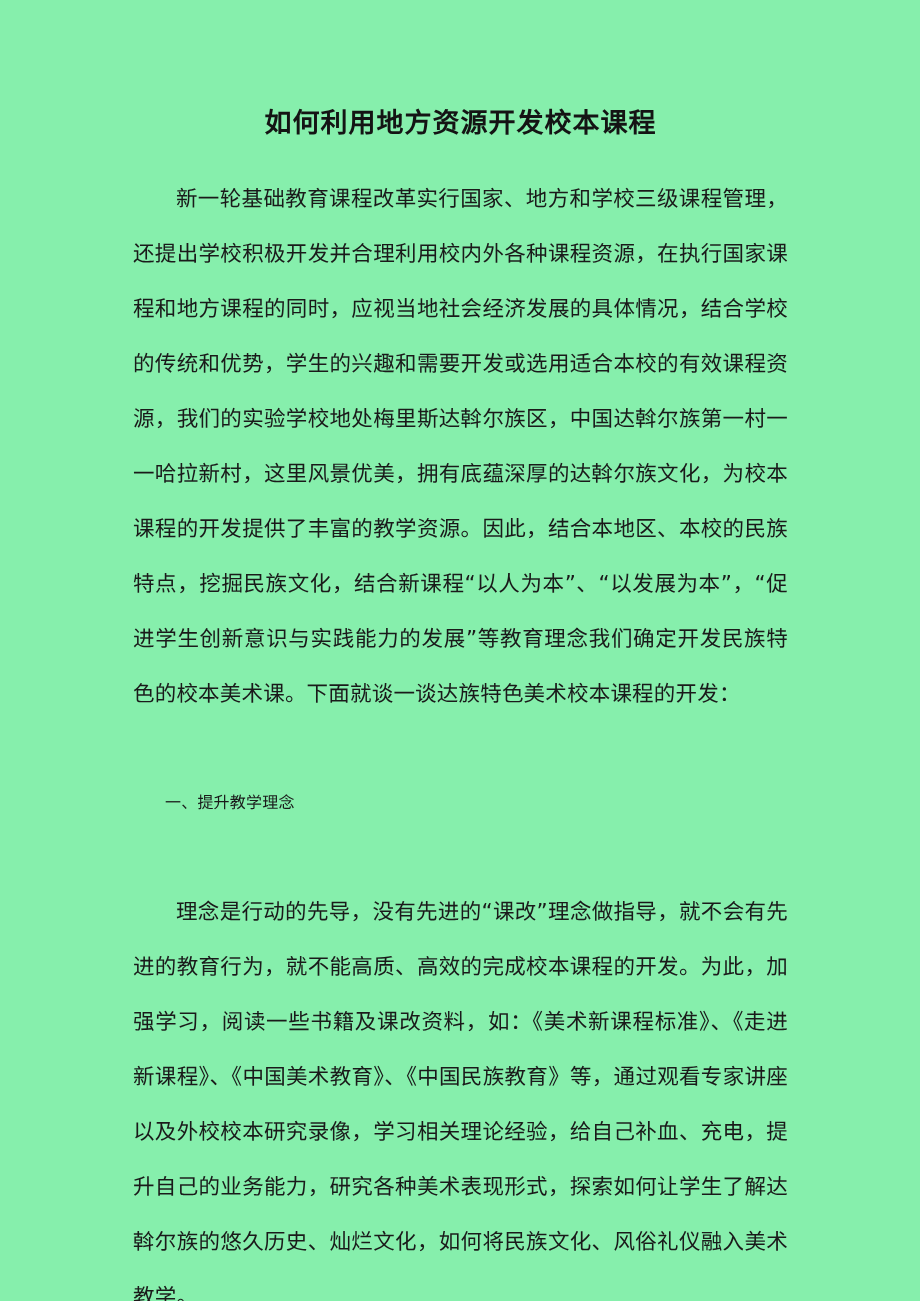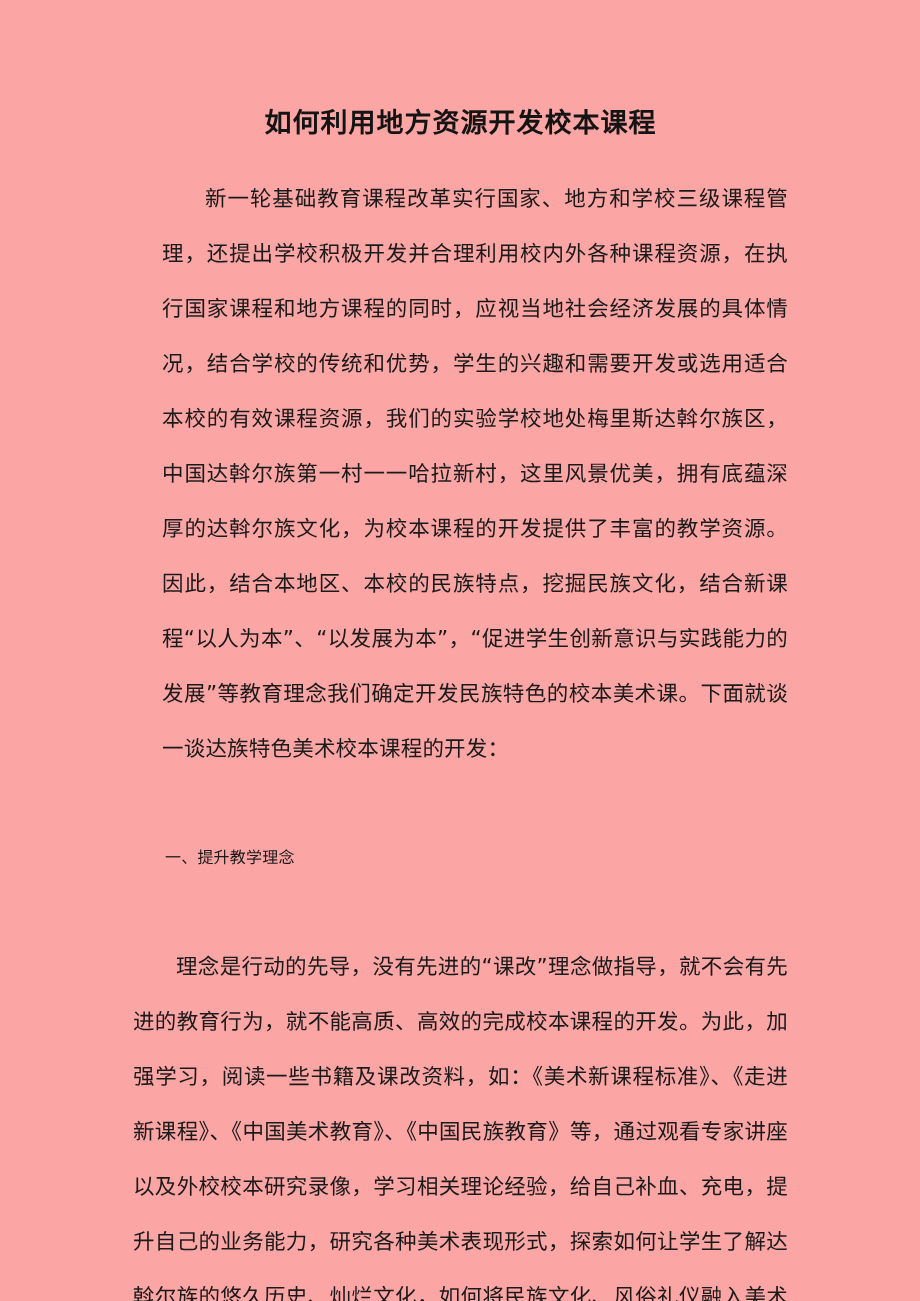--- a/index.html
+++ b/index.html
@@ -5,21 +5,21 @@
 <style>
   html, body {
     margin: 0;
     padding: 0;
     background: #ffffff;
   }
   .page {
     position: relative;
     width: 920px;
     height: 1301px;
-    background: #fca5a5;
+    background: #86efac;
     margin: 0 auto;
     overflow: hidden;
     font-family: "DejaVu Sans", "Liberation Sans", sans-serif;
     -webkit-font-smoothing: antialiased;
   }
   .doc-body {
     position: absolute;
     left: 133px;
     top: 0;
     width: 655px;
@@ -41,21 +41,20 @@
     color: #1a1a1a;
     line-height: 55px;
     text-align: justify;
     text-justify: inter-ideograph;
     letter-spacing: 0.2px;
     margin: 0;
     text-indent: 2em;
   }
   .para-first {
     margin-top: 28px;
-    margin-left: 29px;
   }
   .heading {
     font-size: 16px;
     color: #1a1a1a;
     line-height: 55px;
     letter-spacing: 0.2px;
     margin: 0;
     text-indent: 2em;
     text-align: left;
     white-space: nowrap;

